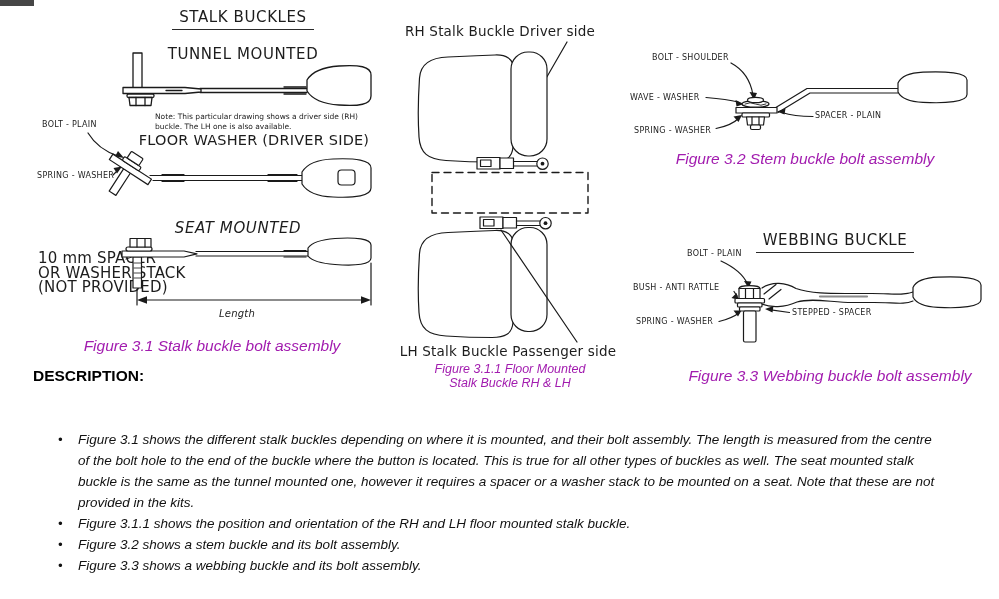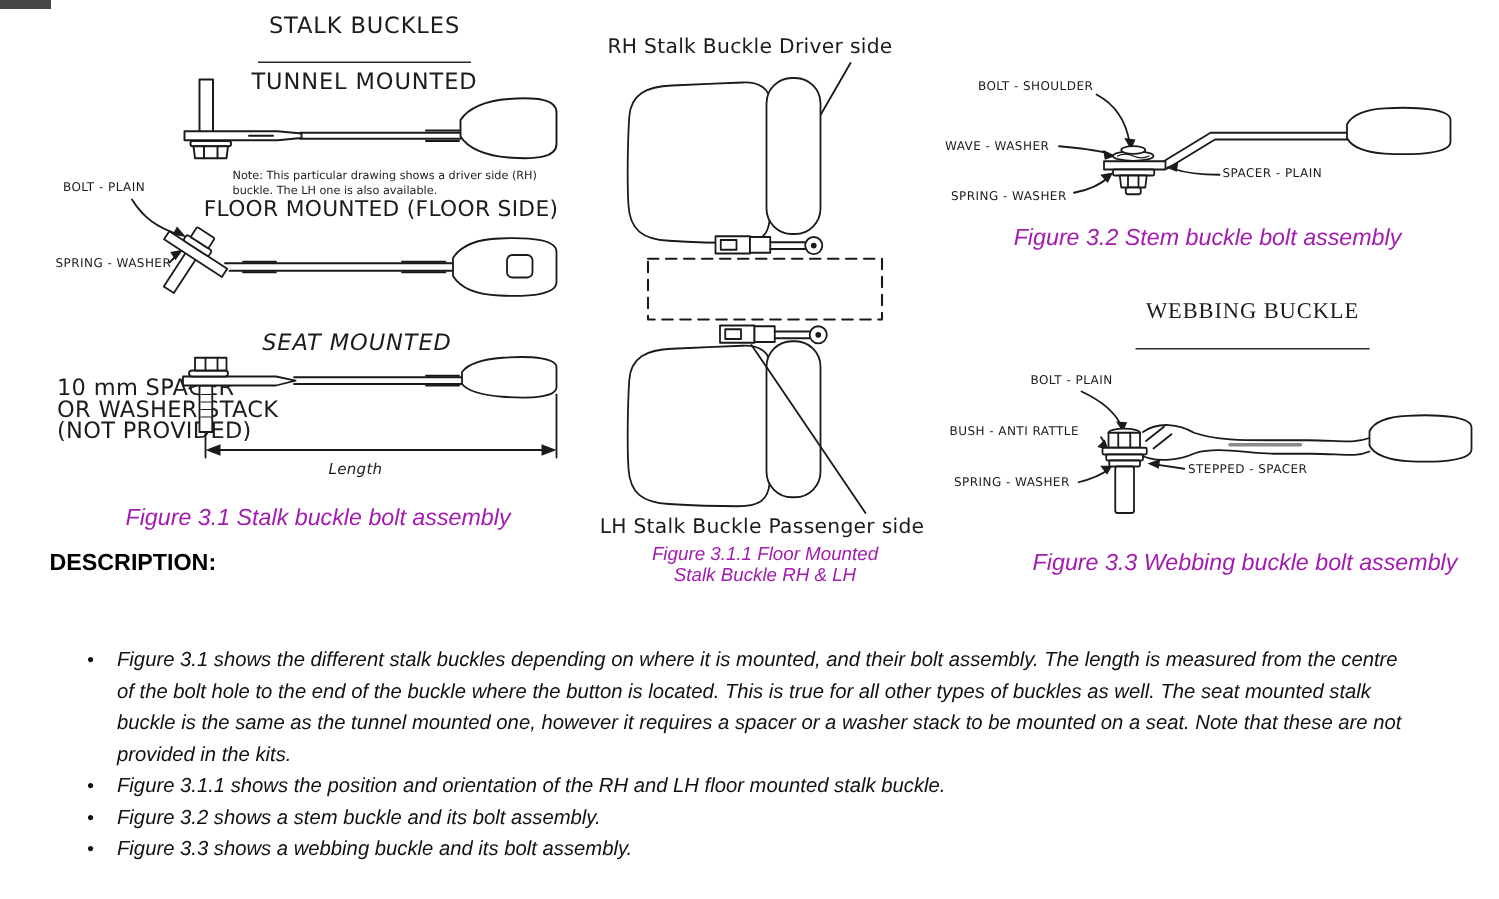--- a/index.html
+++ b/index.html
@@ -1,20 +1,20 @@
 <!DOCTYPE html>
 <html><head>
 <meta charset="utf-8">
 <style>
   html,body{margin:0;padding:0;background:#fff;}
   .page{position:relative;width:999px;height:599px;background:#ffffff;overflow:hidden;
         font-family:"DejaVu Sans",sans-serif;color:#1a1a1a;}
   .abs{position:absolute;}
   .hd{font-size:15px;letter-spacing:.6px;text-align:center;white-space:nowrap;color:#1c1c1c;}
-  .hd-u span{display:inline-block;border-bottom:1.6px solid #2a2a2a;padding:0 7px 15px 7px;}
+  .hd-u span{display:inline-block;border-bottom:1.6px solid #2a2a2a;padding:0 7px 3px 7px;}
   .hd-sm{font-size:14.5px;letter-spacing:.2px;}
   .mixed{font-size:13.5px;letter-spacing:.2px;text-align:center;white-space:nowrap;color:#1c1c1c;}
   .lbl{font-size:8px;letter-spacing:.3px;white-space:nowrap;color:#1c1c1c;}
   .lbl9{font-size:15px;letter-spacing:.2px;white-space:nowrap;color:#1c1c1c;}
   .note{font-size:7.5px;line-height:9.5px;white-space:nowrap;color:#222;}
   .cap{font-family:"Liberation Sans",sans-serif;font-style:italic;font-size:15.5px;
        text-align:center;white-space:nowrap;color:#a21caf;}
   .cap-sm{font-size:12.5px;}
   .len{font-size:10px;text-align:center;font-style:italic;}
   .desc-h{font-family:"Liberation Sans",sans-serif;font-weight:bold;font-size:15.5px;color:#000;}
@@ -50,21 +50,21 @@
         <line x1="145" y1="97.5" x2="145" y2="105.5"></line>
       <path d="M307,80 C312,72 324,67 339,66 C359,64.5 371,66.5 371,75 L371,96 C371,104.5 359,106.5 339,105 C324,104 312,99 307,91 Z" fill="#fff"></path>
     </g>
   </svg>
 
   <div class="abs note" style="left:155px;top:112px;">
     <div>Note: This particular drawing shows a driver side (RH)</div>
     <div>buckle. The LH one is also available.</div>
   </div>
 
-  <div class="abs hd hd-sm" style="left:74px;top:132px;width:360px;">FLOOR MOUNTED (FLOOR SIDE)</div>
+  <div class="abs hd hd-sm" style="left:74px;top:132px;width:360px;">FLOOR WASHER (DRIVER SIDE)</div>
   <div class="abs lbl" style="left:42px;top:120px;">BOLT - PLAIN</div>
   <div class="abs lbl" style="left:37px;top:171px;">SPRING - WASHER</div>
 
   <svg class="abs" style="left:78px;top:126px;" width="312" height="92" viewBox="78 126 312 92">
     <g stroke="#1a1a1a" stroke-width="1.2" fill="none" stroke-linecap="round" stroke-linejoin="round">
       <path d="M88,133 C96,146 106,152 118,156"></path>
       <polygon points="124,158 115,156.5 118,151" fill="#1a1a1a" stroke="none"></polygon>
       <path d="M113,175 L118,170"></path>
       <polygon points="122,166.5 113.5,168 117,173.5" fill="#1a1a1a" stroke="none"></polygon>
       <line x1="150" y1="175.5" x2="302" y2="175.5"></line>
@@ -181,21 +181,21 @@
       <path d="M898,83 C901,76.5 911,72.8 923,72.2 C946,71 967,72.8 967,80 L967,94.5 C967,102 946,103.6 923,102.4 C911,101.8 901,98.2 898,92 Z" fill="#fff"></path>
     </g>
   </svg>
 
   <div class="abs lbl" style="left:652px;top:53px;">BOLT - SHOULDER</div>
   <div class="abs lbl" style="left:630px;top:93px;">WAVE - WASHER</div>
   <div class="abs lbl" style="left:634px;top:126px;">SPRING - WASHER</div>
   <div class="abs lbl" style="left:815px;top:111px;">SPACER - PLAIN</div>
   <div class="abs cap" style="left:625px;top:150px;width:360px;">Figure 3.2 Stem buckle bolt assembly</div>
 
-  <div class="abs hd hd-u" style="left:735px;top:200px;width:200px;font-family:Liberation Serif, serif;"><span>WEBBING BUCKLE</span></div>
+  <div class="abs hd hd-u" style="left:735px;top:231px;width:200px;"><span>WEBBING BUCKLE</span></div>
 
   <svg class="abs" style="left:630px;top:243px;" width="365" height="115" viewBox="630 243 365 115">
     <g stroke="#1a1a1a" stroke-width="1.2" fill="none" stroke-linecap="round" stroke-linejoin="round">
       <path d="M721,261 C736,268 744,276 747.5,284"></path>
       <polygon points="748.5,288 744,281 751.5,281.5" fill="#1a1a1a" stroke="none"></polygon>
       <path d="M734,291.5 L737,296"></path>
       <polygon points="739,300 731.5,298 736.5,293" fill="#1a1a1a" stroke="none"></polygon>
       <path d="M719,321.5 C729,319 735,316 739,313"></path>
       <polygon points="741.5,310.5 733.5,310.5 738,316.5" fill="#1a1a1a" stroke="none"></polygon>
       <path d="M789.5,312.5 L771,309.8"></path>

